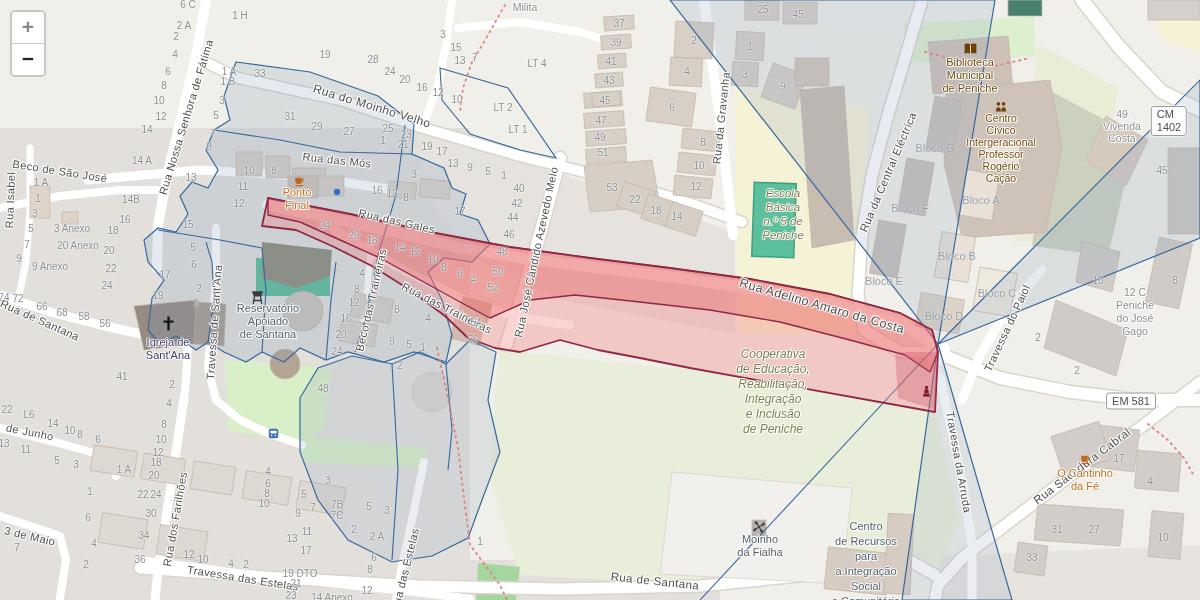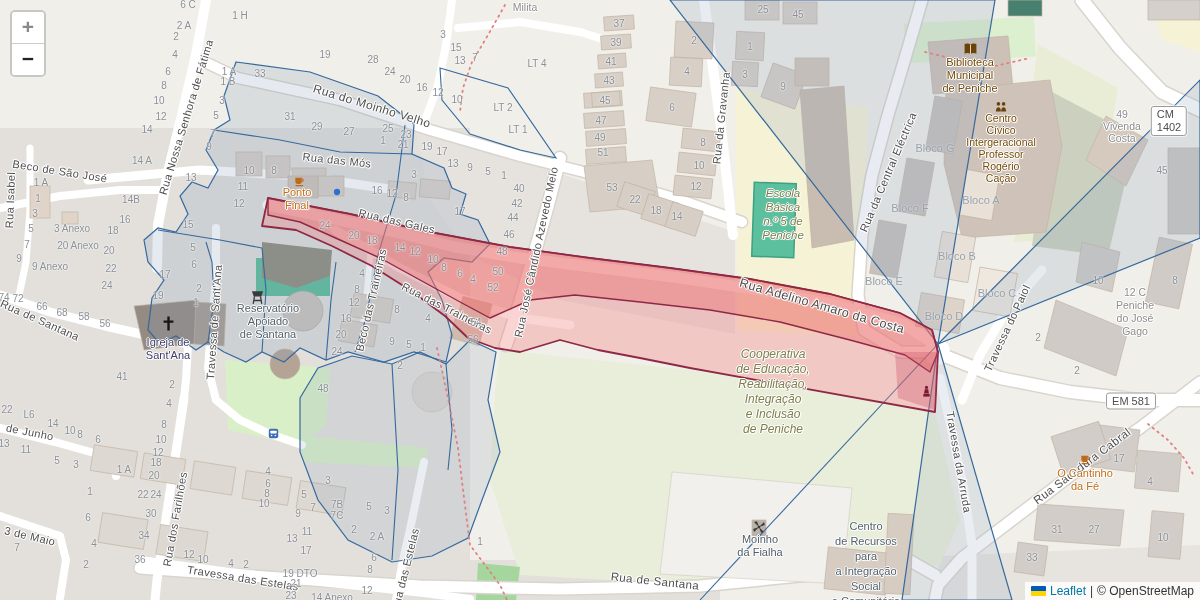--- a/index.html
+++ b/index.html
@@ -600,20 +600,14 @@
       <svg width="11" height="11" viewBox="0 0 14 14" class="icon" style="left: 267.5px; top: 427.5px;">
         <use href="#sym-bus-stop-icon" xlink:href="#sym-bus-stop-icon"></use>
       </svg>
     </div>
 
 <div class="zoomctl">
   <a class="zbtn zin">+</a>
   <a class="zbtn zout">−</a>
 </div>
 
-<div class="attrib">
-  <span class="flag" id="ua-flag" style="background: linear-gradient(rgb(0, 91, 187) 50%, rgb(255, 213, 0) 50%);"></span>
-  <a>Leaflet</a>
-  <span>|</span>
-  <span>© OpenStreetMap</span>
+
 </div>
 
-</div>
-
 </body></html>

